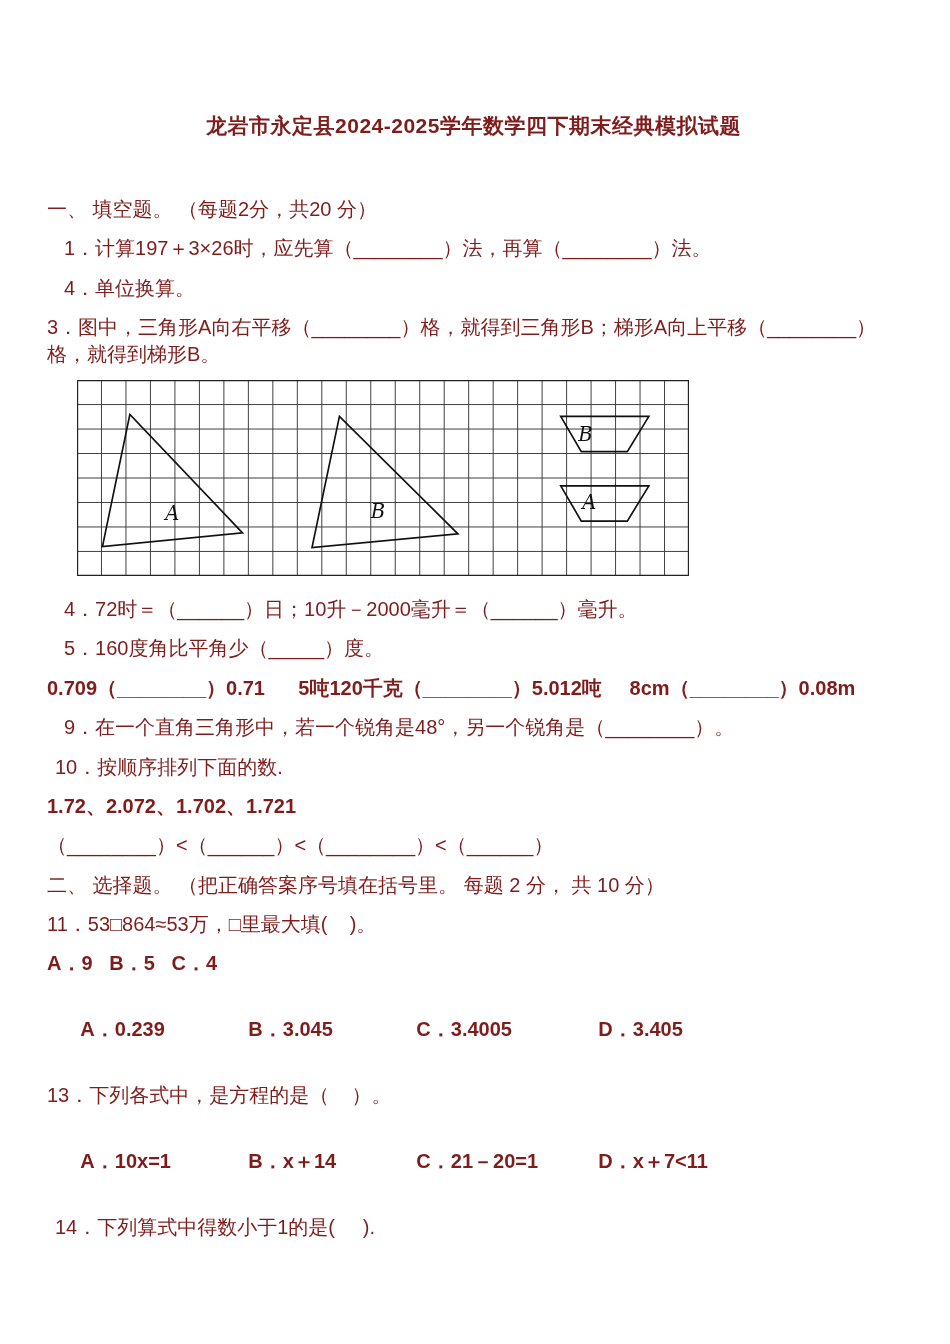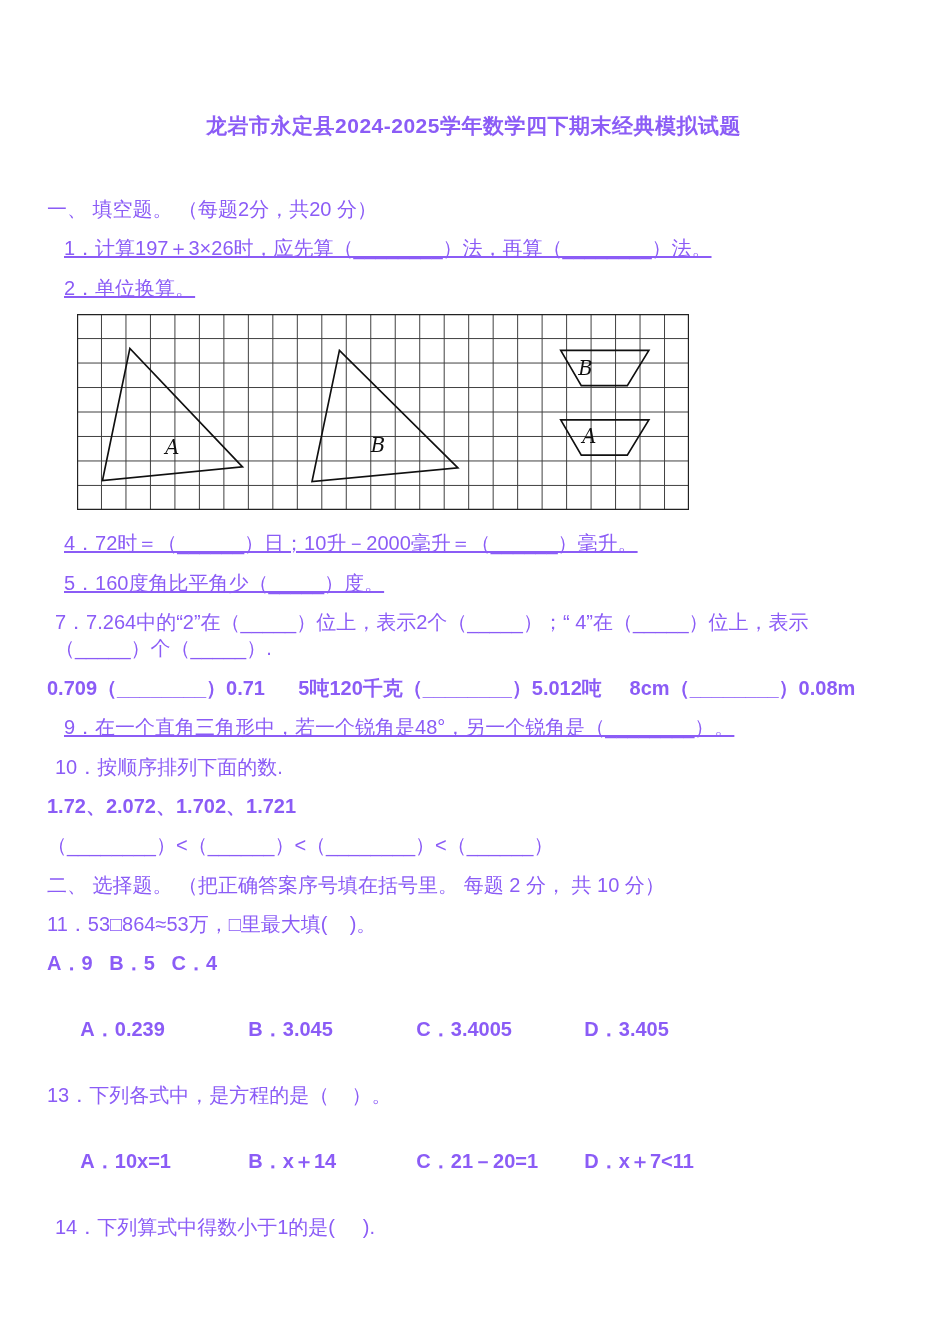--- a/index.html
+++ b/index.html
@@ -1,55 +1,56 @@
 <!DOCTYPE html>
 <html><head>
 <meta charset="utf-8">
 <style>
   * { margin:0; padding:0; box-sizing:border-box; }
   html,body { background:#e9e9e9; }
   body { font-family:"Liberation Sans", sans-serif; }
   .page {
     width:950px; height:1344px; margin:0 auto; background:#ffffff;
-    position:relative; overflow:hidden; color:#8b5cf6;
+    position:relative; overflow:hidden; color:#7f1d1d;
   }
   .content { padding:112px 50px 0 47px; }
   .doc-title {
     text-align:center; font-size:21px; font-weight:bold;
     margin-bottom:56px; letter-spacing:0.5px;
   }
   .line {
     font-size:20px; line-height:1.32; margin-bottom:13px;
     white-space:pre-wrap;
   }
   .bold { font-weight:bold; }
-  .indent { padding-left:17px;text-decoration:underline; }
+  .indent { padding-left:17px; }
   .indent-sm { padding-left:8px; }
   .figure-wrap { margin:4px 0 20px 30px; }
   .figure-wrap svg { display:block; }
   .gl { stroke:#3c3c3c; stroke-width:1; }
   .shape { fill:none; stroke:#101010; stroke-width:1.7; stroke-linejoin:miter; }
   .shape-label {
     font-family:"DejaVu Serif", serif; font-style:italic;
     font-size:20px; fill:#101010;
   }
   .opt-row span { display:inline-block; width:168px; }
-  .opt-row span:last-child { width:auto; }
+  .opt-row span:last-child { width:auto;margin-left:14px; }
 </style>
 </head>
 <body>
 
 <div class="page">
   <div class="content">
 
     <div class="doc-title">龙岩市永定县2024-2025学年数学四下期末经典模拟试题</div>
 
     <div class="line">一、 填空题。 （每题2分，共20 分）</div>
     <div class="line indent">1．计算197＋3×26时，应先算（________）法，再算（________）法。</div>
-    <div class="line indent">2．单位换算。</div>
+    <div class="line indent">4．单位换算。</div>
+    <div class="line">3．图中，三角形A向右平移（________）格，就得到三角形B；梯形A向上平移（________）格，就得到梯形B。</div>
 
     <div class="figure-wrap">
       <svg id="grid-svg" width="612" height="196" viewBox="0 0 625 200">
         <g id="gridlines">
             <line x1="0" y1="0" x2="0" y2="200" class="gl"></line>
             <line x1="25" y1="0" x2="25" y2="200" class="gl"></line>
             <line x1="50" y1="0" x2="50" y2="200" class="gl"></line>
             <line x1="75" y1="0" x2="75" y2="200" class="gl"></line>
             <line x1="100" y1="0" x2="100" y2="200" class="gl"></line>
             <line x1="125" y1="0" x2="125" y2="200" class="gl"></line>
@@ -90,21 +91,20 @@
         <polygon class="shape" points="494,108 584,108 562,144 515,144"></polygon>
         <text class="shape-label" x="90" y="143">A</text>
         <text class="shape-label" x="300" y="141">B</text>
         <text class="shape-label" x="512" y="62">B</text>
         <text class="shape-label" x="516" y="132">A</text>
       </svg>
     </div>
 
     <div class="line indent">4．72时＝（______）日；10升－2000毫升＝（______）毫升。</div>
     <div class="line indent">5．160度角比平角少（_____）度。</div>
-    <div class="line indent-sm">7．7.264中的“2”在（_____）位上，表示2个（_____）；“ 4”在（_____）位上，表示（_____）个（_____）.</div>
     <div class="line bold">0.709（________）0.71      5吨120千克（________）5.012吨     8cm（________）0.08m</div>
     <div class="line indent">9．在一个直角三角形中，若一个锐角是48°，另一个锐角是（________）。</div>
     <div class="line indent-sm">10．按顺序排列下面的数.</div>
     <div class="line bold">1.72、2.072、1.702、1.721</div>
     <div class="line">（________）&lt;（______）&lt;（________）&lt;（______）</div>
 
     <div class="line">二、 选择题。 （把正确答案序号填在括号里。 每题 2 分， 共 10 分）</div>
     <div class="line">11．53□864≈53万，□里最大填(    )。</div>
     <div class="line bold">A．9   B．5   C．4</div>
     <div class="line bold opt-row">

